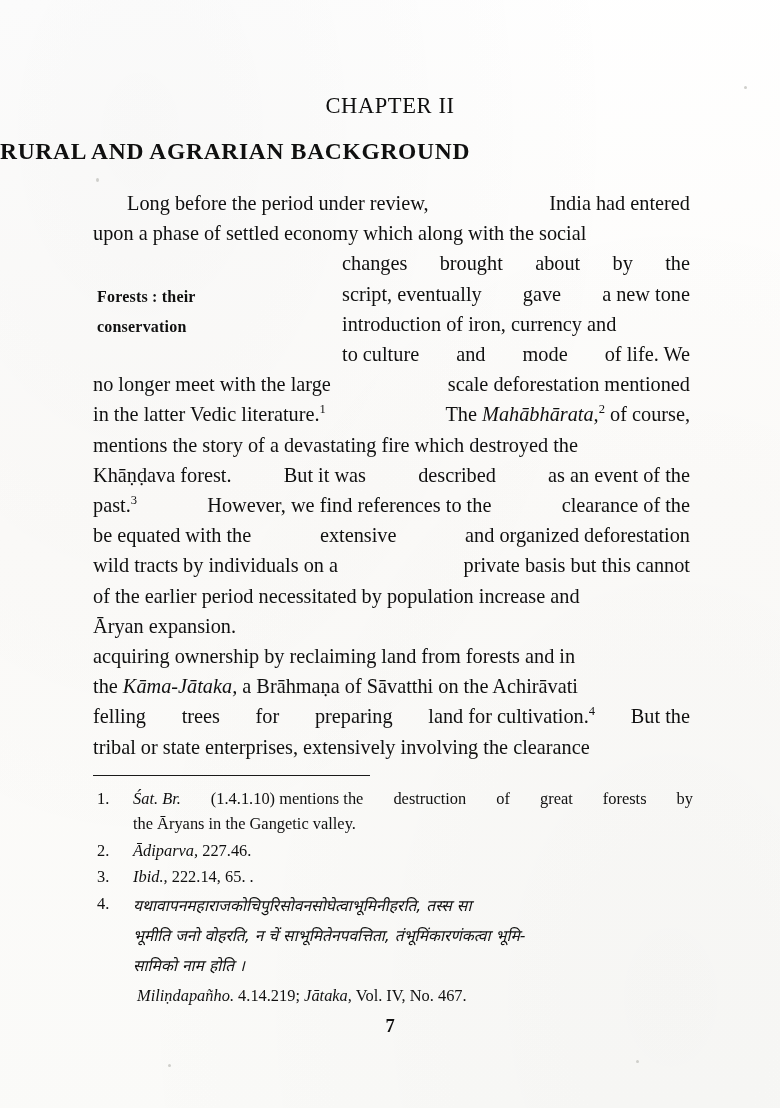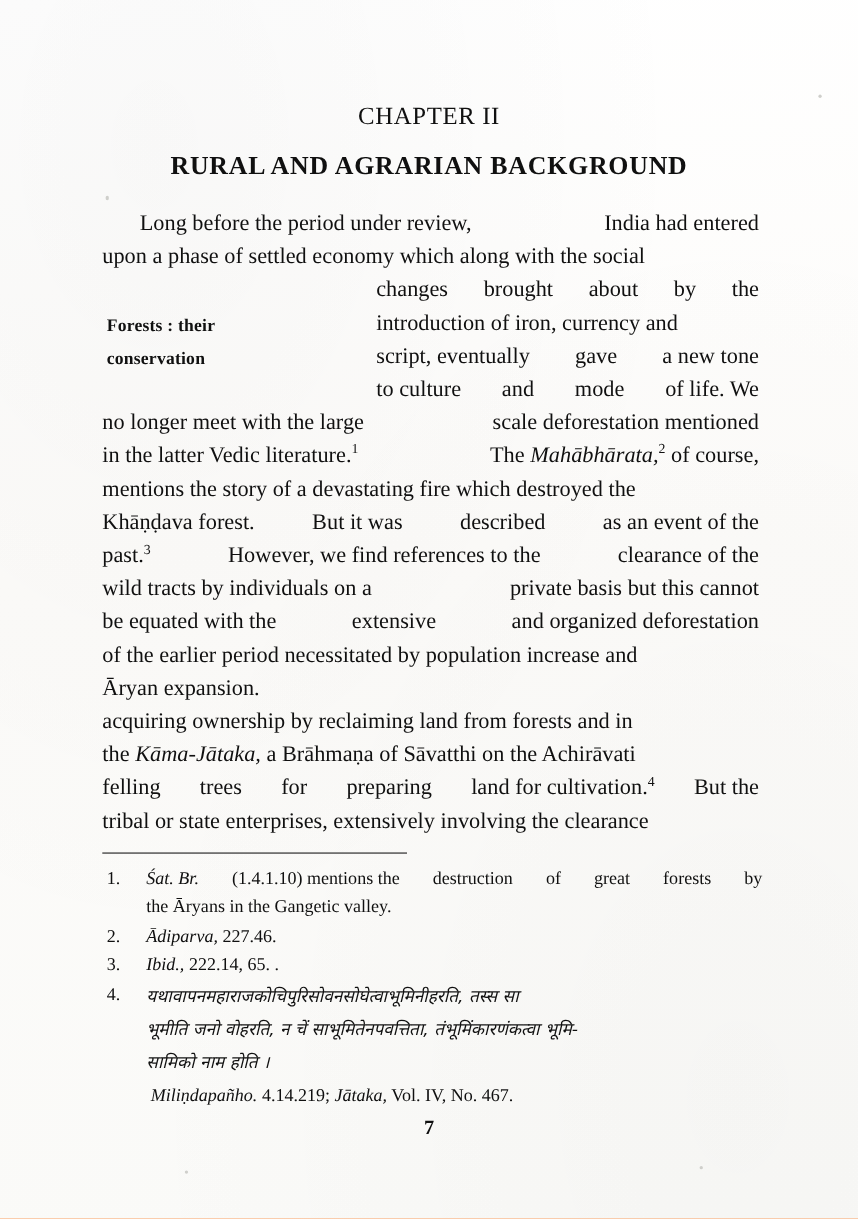--- a/index.html
+++ b/index.html
@@ -43,21 +43,21 @@
     text-align: center;
     font-size: 22.5px;
     letter-spacing: 0.6px;
     font-weight: 400;
   }
   .chapter-title {
     position: absolute;
     top: 138px;
     left: 0;
     width: 780px;
-    text-align: center;
+    text-align: left;
     font-size: 23.5px;
     font-weight: 700;
     letter-spacing: 0.7px;
   }
 
   
   .body-block {
     position: absolute;
     top: 188px;
     left: 93px;
@@ -204,26 +204,26 @@
 
         <span class="line">upon a phase of settled economy which along with the social</span>
 
         <span class="line j wrapped">
             <span>changes</span>
             <span>brought</span>
             <span>about</span>
             <span>by</span>
             <span>the</span>
           </span>
-        <span class="line wrapped">introduction of iron, currency and</span>
         <span class="line j wrapped">
             <span>script, eventually</span>
             <span>gave</span>
             <span>a new tone</span>
           </span>
+        <span class="line wrapped">introduction of iron, currency and</span>
         <span class="line j wrapped">
             <span>to culture</span>
             <span>and</span>
             <span>mode</span>
             <span>of life. We</span>
           </span>
       </div>
 
       <span class="line j">
           <span>no longer meet with the large</span>
@@ -244,28 +244,28 @@
           <span>as an event of the</span>
         </span>
 
       <span class="line j">
           <span><span>past.</span><sup>3</sup></span>
           <span>However, we find references to the</span>
           <span>clearance of the</span>
         </span>
 
       <span class="line j">
-          <span>wild tracts by individuals on a</span>
-          <span>private basis but this cannot</span>
-        </span>
-
-      <span class="line j">
           <span>be equated with the</span>
           <span>extensive</span>
           <span>and organized deforestation</span>
+        </span>
+
+      <span class="line j">
+          <span>wild tracts by individuals on a</span>
+          <span>private basis but this cannot</span>
         </span>
 
       <span class="line">of the earlier period necessitated by population increase and</span>
 
       <span class="line j">
           <span>Āryan expansion.</span>
         </span>
 
       <span class="line">acquiring ownership by reclaiming land from forests and in</span>
 

